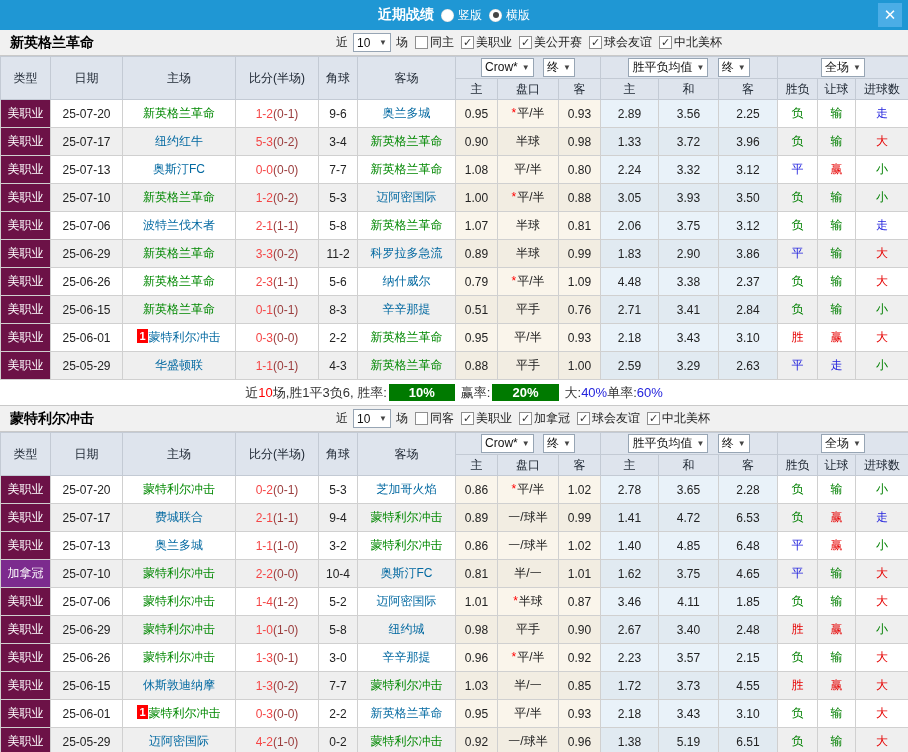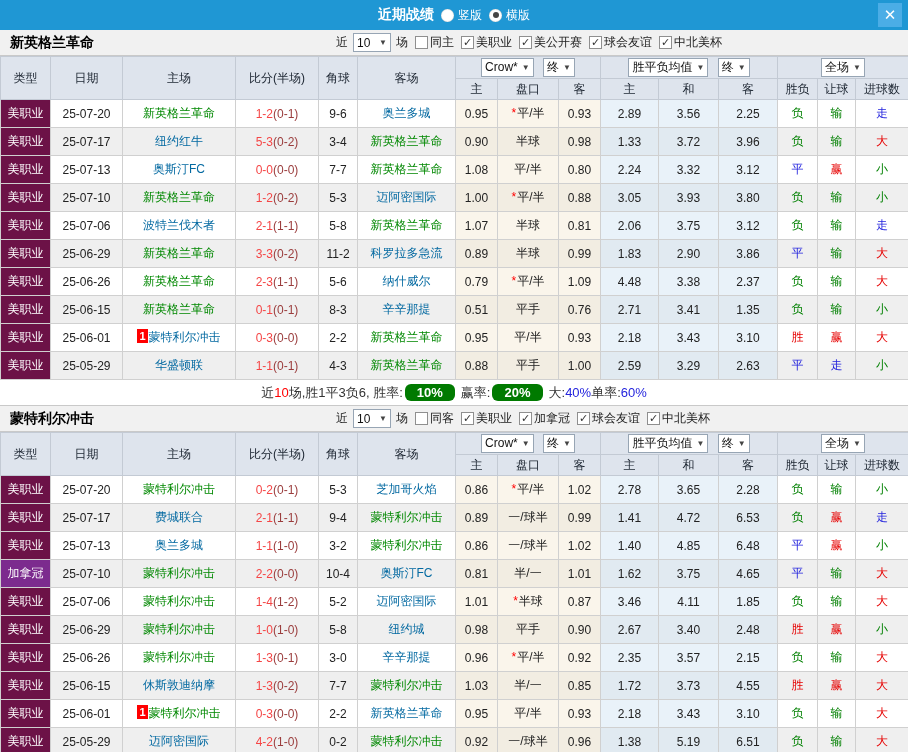--- a/index.html
+++ b/index.html
@@ -51,21 +51,21 @@
   .team.hl{color:var(--hl);}
   .ft{color:var(--ft);}
   .ht{color:var(--ht);}
   .star{color:#f00;margin-right:1px;}
   .badge{display:inline-block;background:#f00;color:#fff;font-size:11px;line-height:14px;
     height:14px;padding:0 2px;margin-right:1px;font-weight:bold;vertical-align:1px;}
   
   .summary{height:26px;display:flex;align-items:center;justify-content:center;
     border-bottom:1px solid #c9c9c9;font-size:13px;color:#333;white-space:pre;}
   .summary .red{color:#f00;}
-  .summary .pct{background:var(--pctbg);color:#fff;font-weight:bold;padding:1px 12px;margin:0 6px 0 2px;border-radius:6px;}
+  .summary .pct{background:var(--pctbg);color:#fff;font-weight:bold;padding:1px 20px;margin:0 6px 0 2px;}
   .summary .blue{color:var(--pctblue);}
 </style>
 </head>
 <body>
 
 <div class="titlebar">
   <span class="title">近期战绩</span>
   <span class="radio-opt">
     <span class="radio"></span>
     <span>竖版</span>
@@ -221,21 +221,21 @@
           <td class="c-date">25-07-10</td>
           <td class="c-team"><span class="team hl">新英格兰革命</span></td>
           <td class="c-score"><span class="ft">1-2</span><span class="ht">(0-2)</span></td>
           <td class="c-corner">5-3</td>
           <td class="c-team"><span class="team">迈阿密国际</span></td>
           <td class="c-odds">1.00</td>
           <td class="c-odds"><span class="star">*</span><span>平/半</span></td>
           <td class="c-odds">0.88</td>
           <td class="c-avg">3.05</td>
           <td class="c-avg">3.93</td>
-          <td class="c-avg">3.80</td>
+          <td class="c-avg">3.50</td>
           <td class="c-res" style="color: rgb(0, 128, 0);">负</td>
           <td class="c-res" style="color: rgb(0, 128, 0);">输</td>
           <td class="c-res" style="color: rgb(0, 128, 0);">小</td>
         </tr>
         <tr>
           <td class="c-type" style="background: rgb(108, 18, 71);">美职业</td>
           <td class="c-date">25-07-06</td>
           <td class="c-team"><span class="team">波特兰伐木者</span></td>
           <td class="c-score"><span class="ft">2-1</span><span class="ht">(1-1)</span></td>
           <td class="c-corner">5-8</td>
@@ -289,21 +289,21 @@
           <td class="c-date">25-06-15</td>
           <td class="c-team"><span class="team hl">新英格兰革命</span></td>
           <td class="c-score"><span class="ft">0-1</span><span class="ht">(0-1)</span></td>
           <td class="c-corner">8-3</td>
           <td class="c-team"><span class="team">辛辛那提</span></td>
           <td class="c-odds">0.51</td>
           <td class="c-odds">平手</td>
           <td class="c-odds">0.76</td>
           <td class="c-avg">2.71</td>
           <td class="c-avg">3.41</td>
-          <td class="c-avg">1.35</td>
+          <td class="c-avg">2.84</td>
           <td class="c-res" style="color: rgb(0, 128, 0);">负</td>
           <td class="c-res" style="color: rgb(0, 128, 0);">输</td>
           <td class="c-res" style="color: rgb(0, 128, 0);">小</td>
         </tr>
         <tr>
           <td class="c-type" style="background: rgb(108, 18, 71);">美职业</td>
           <td class="c-date">25-06-01</td>
           <td class="c-team"><span class="badge">1</span><span class="team">蒙特利尔冲击</span></td>
           <td class="c-score"><span class="ft">0-3</span><span class="ht">(0-0)</span></td>
           <td class="c-corner">2-2</td>
@@ -533,21 +533,21 @@
         <tr>
           <td class="c-type" style="background: rgb(108, 18, 71);">美职业</td>
           <td class="c-date">25-06-26</td>
           <td class="c-team"><span class="team hl">蒙特利尔冲击</span></td>
           <td class="c-score"><span class="ft">1-3</span><span class="ht">(0-1)</span></td>
           <td class="c-corner">3-0</td>
           <td class="c-team"><span class="team">辛辛那提</span></td>
           <td class="c-odds">0.96</td>
           <td class="c-odds"><span class="star">*</span><span>平/半</span></td>
           <td class="c-odds">0.92</td>
-          <td class="c-avg">2.35</td>
+          <td class="c-avg">2.23</td>
           <td class="c-avg">3.57</td>
           <td class="c-avg">2.15</td>
           <td class="c-res" style="color: rgb(0, 128, 0);">负</td>
           <td class="c-res" style="color: rgb(0, 128, 0);">输</td>
           <td class="c-res" style="color: rgb(230, 0, 0);">大</td>
         </tr>
         <tr class="even">
           <td class="c-type" style="background: rgb(108, 18, 71);">美职业</td>
           <td class="c-date">25-06-15</td>
           <td class="c-team"><span class="team">休斯敦迪纳摩</span></td>

